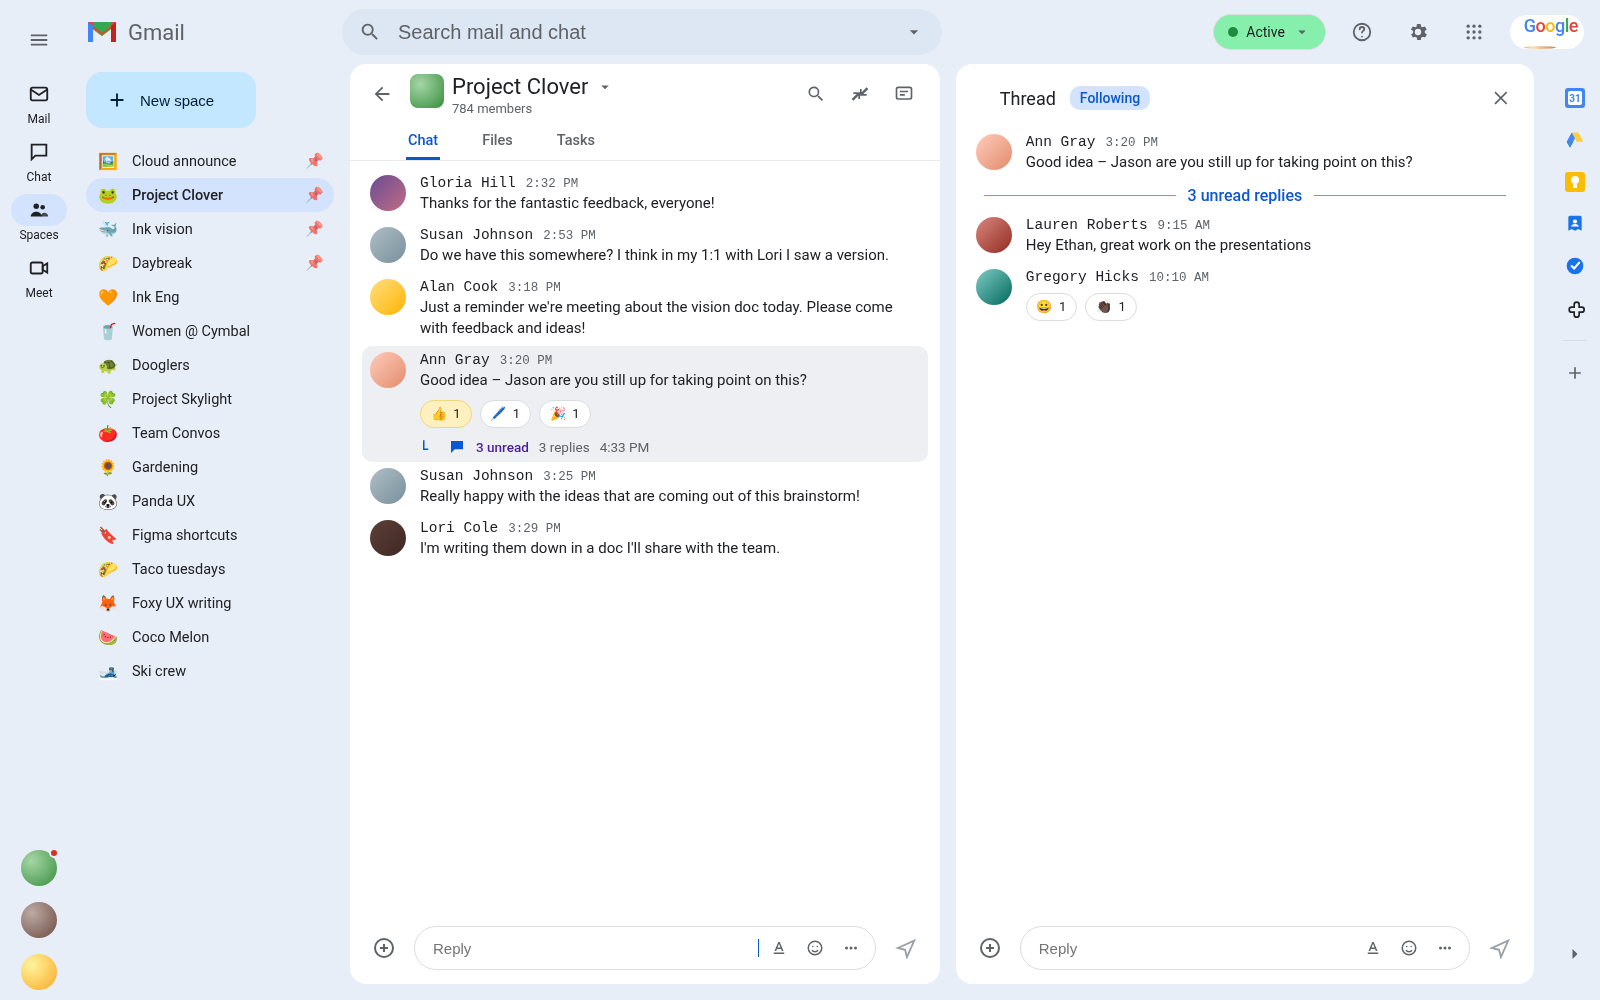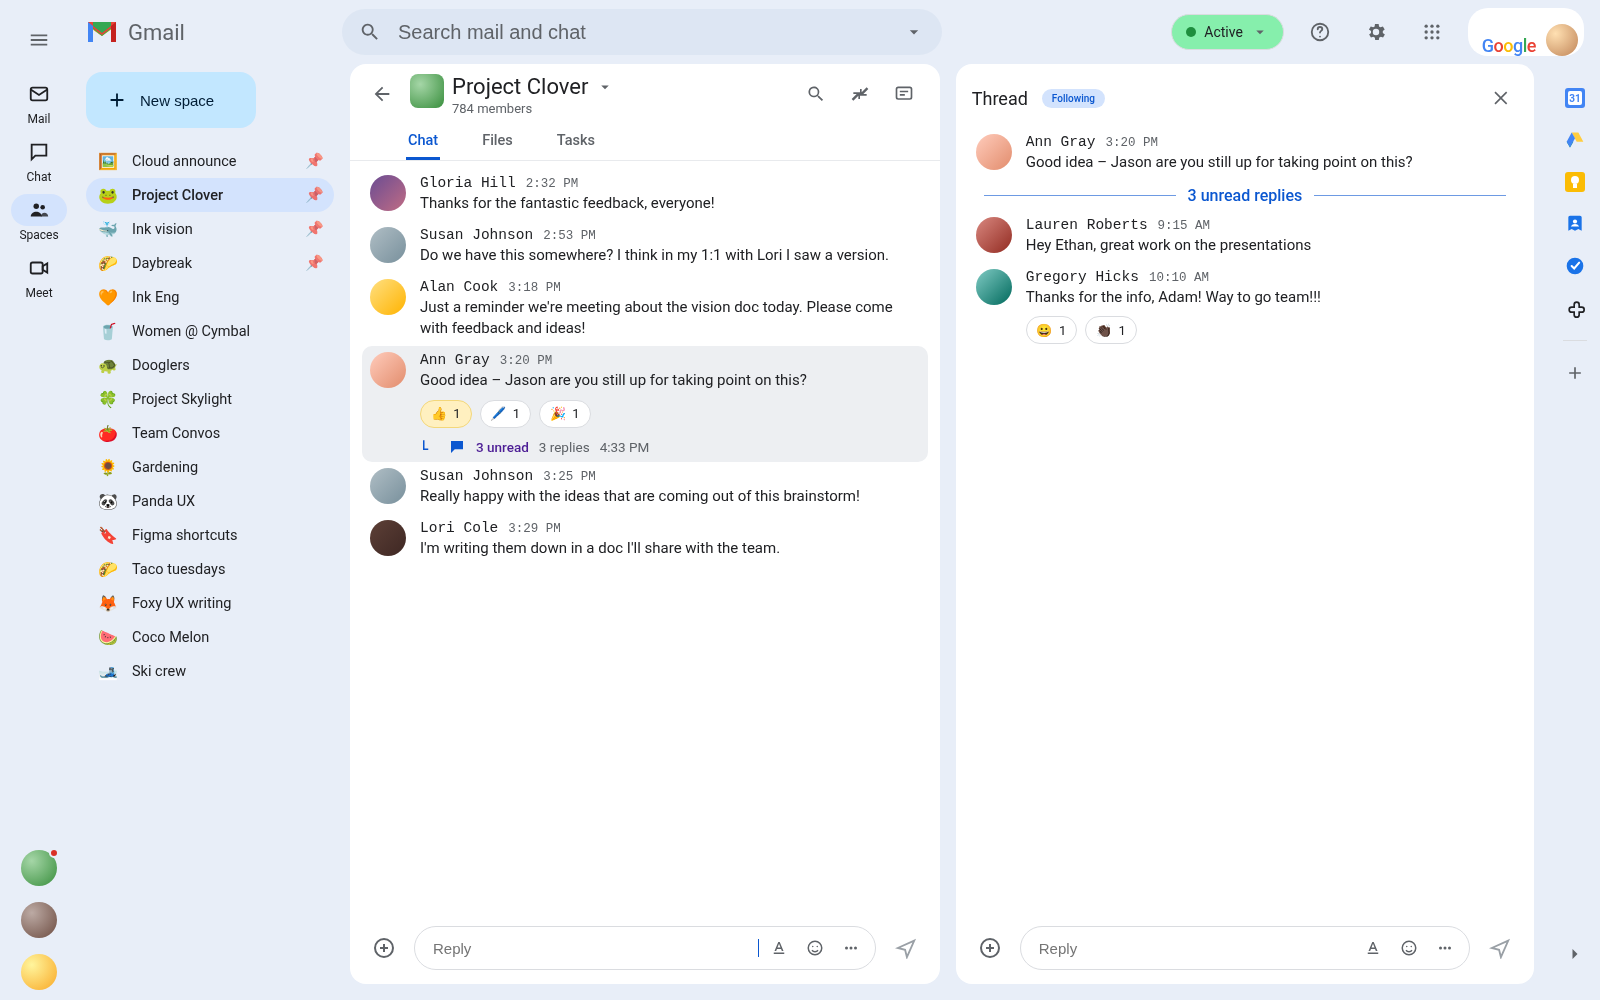--- a/index.html
+++ b/index.html
@@ -21,21 +21,21 @@
   .rail-avatar .dot{position:absolute; top:-2px; right:-2px; width:10px; height:10px; border-radius:50%; background:#d93025; border:2px solid #e8eef8;}
   
   .brand { display:flex; align-items:center; gap:10px; min-width:240px;}
   .brand-text { font-size:22px; color:#5f6368; font-weight:400;}
   .search { flex:0 1 600px; height:46px; background:#dde6f3; border-radius:24px; display:flex; align-items:center; padding:0 8px;}
   .search input{ flex:1; border:none; background:none; font-size:20px; outline:none; padding:0 8px; color:#202124;}
   .search input::placeholder{color:#5f6368;}
   .icon-btn{ width:40px; height:40px; border:none; background:none; border-radius:50%; display:flex; align-items:center; justify-content:center; cursor:pointer; color:#5f6368;}
   .status-chip{ height:36px; padding:0 14px; border:1px solid #dadce0; border-radius:18px; display:flex; align-items:center; gap:8px; font-size:14px; background:#86efac;}
   .status-chip .sdot{width:10px;height:10px;border-radius:50%;background:#1e8e3e;}
-  .google-pill{height:48px;padding:0 6px 0 14px;border-radius:20px;background:#fff;display:flex;align-items:flex-end;gap:10px;}
+  .google-pill{height:34px;padding:0 6px 0 14px;border-radius:20px;background:#fff;display:flex;align-items:flex-start;gap:10px;flex-direction:column;}
   .google-text span:nth-child(1){color:#4285f4}
   .google-text span:nth-child(2){color:#ea4335}
   .google-text span:nth-child(3){color:#fbbc04}
   .google-text span:nth-child(4){color:#4285f4}
   .google-text span:nth-child(5){color:#34a853}
   .google-text span:nth-child(6){color:#ea4335}
   .google-text{font-size:18px;font-weight:500;letter-spacing:-.5px;}
   .avatar-sm{width:32px;height:32px;border-radius:50%;}
   
   #sidebar { width:256px; flex:none; display:flex; flex-direction:column; padding-left:8px;}
@@ -75,23 +75,23 @@
   .thread-summary{display:flex;align-items:center;gap:10px;margin-top:10px;font-size:13.5px;color:#5f6368;}
   .thread-summary .unread{color:#4c1d95;font-weight:500;}
   .thread-summary svg{color:#0b57d0;}
   
   .composer{display:flex;align-items:center;gap:10px;padding:8px 14px 14px 14px;}
   .compose-box{flex:1;height:44px;border:1px solid #dadce0;border-radius:22px;display:flex;align-items:center;padding:0 8px 0 16px;gap:4px;}
   .compose-box input{flex:1;border:none;outline:none;font-size:15px;background:none;}
   .compose-box .caret{border-right:1.5px solid #0b57d0;height:18px;margin-left:-6px;animation:blink 1s step-end infinite;}
   @keyframes blink{50%{opacity:0}}
   
-  .thread-head{display:flex;align-items:center;gap:14px;padding:14px 12px 6px 16px;}
+  .thread-head{display:flex;align-items:center;gap:14px;padding:14px 12px 6px 16px;margin-left:28px;}
   .thread-head h2{margin:0;font-size:18px;font-weight:400;}
-  .follow-chip{background:#d3e3fd;color:#0b57d0;font-size:10px;padding:4px 10px;border-radius:10px;font-weight:500;}
+  .follow-chip{background:#d3e3fd;color:#0b57d0;font-size:14px;padding:4px 10px;border-radius:10px;font-weight:500;}
   .divider-unread{display:flex;align-items:center;gap:12px;padding:6px 16px;}
   .divider-unread .line{flex:1;height:1px;background:#0b57d0;opacity:.6;}
   .divider-unread .lbl{color:#0b57d0;font-size:16px;font-weight:500;}
   
   #sidepanel{width:50px;flex:none;display:flex;flex-direction:column;align-items:center;gap:22px;padding-top:24px;}
   .sp-icon{width:20px;height:20px;}
   
   .agrad{display:inline-block;border-radius:50%;}
 </style>
 </head>
@@ -503,21 +503,20 @@
       <div class="text">Hey Ethan, great work on the presentations</div>
               </div>
             </div>
             <div class="msg">
               <span class="ava agrad" style="background:linear-gradient(135deg,#80cbc4,#00695c)"></span>
     <div class="body">
       <div class="head">
                   <span class="who">Gregory Hicks</span>
       <span class="when">10:10 AM</span>
                 </div>
-      <div class="text">Thanks for the info, Adam! Way to go team!!!</div>
                 <div class="reacts">
                   <span class="react">
                     <span>😀</span>
                     <span>1</span>
                   </span>
                   <span class="react">
                     <span>👏🏿</span>
                     <span>1</span>
                   </span>
                 </div>

